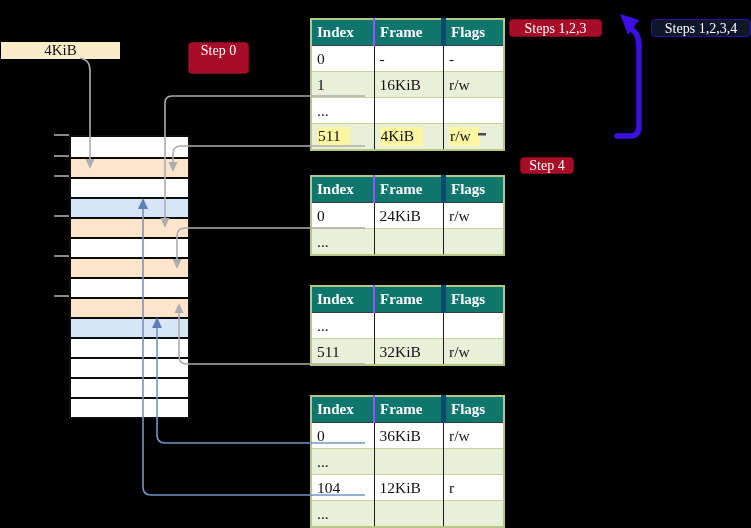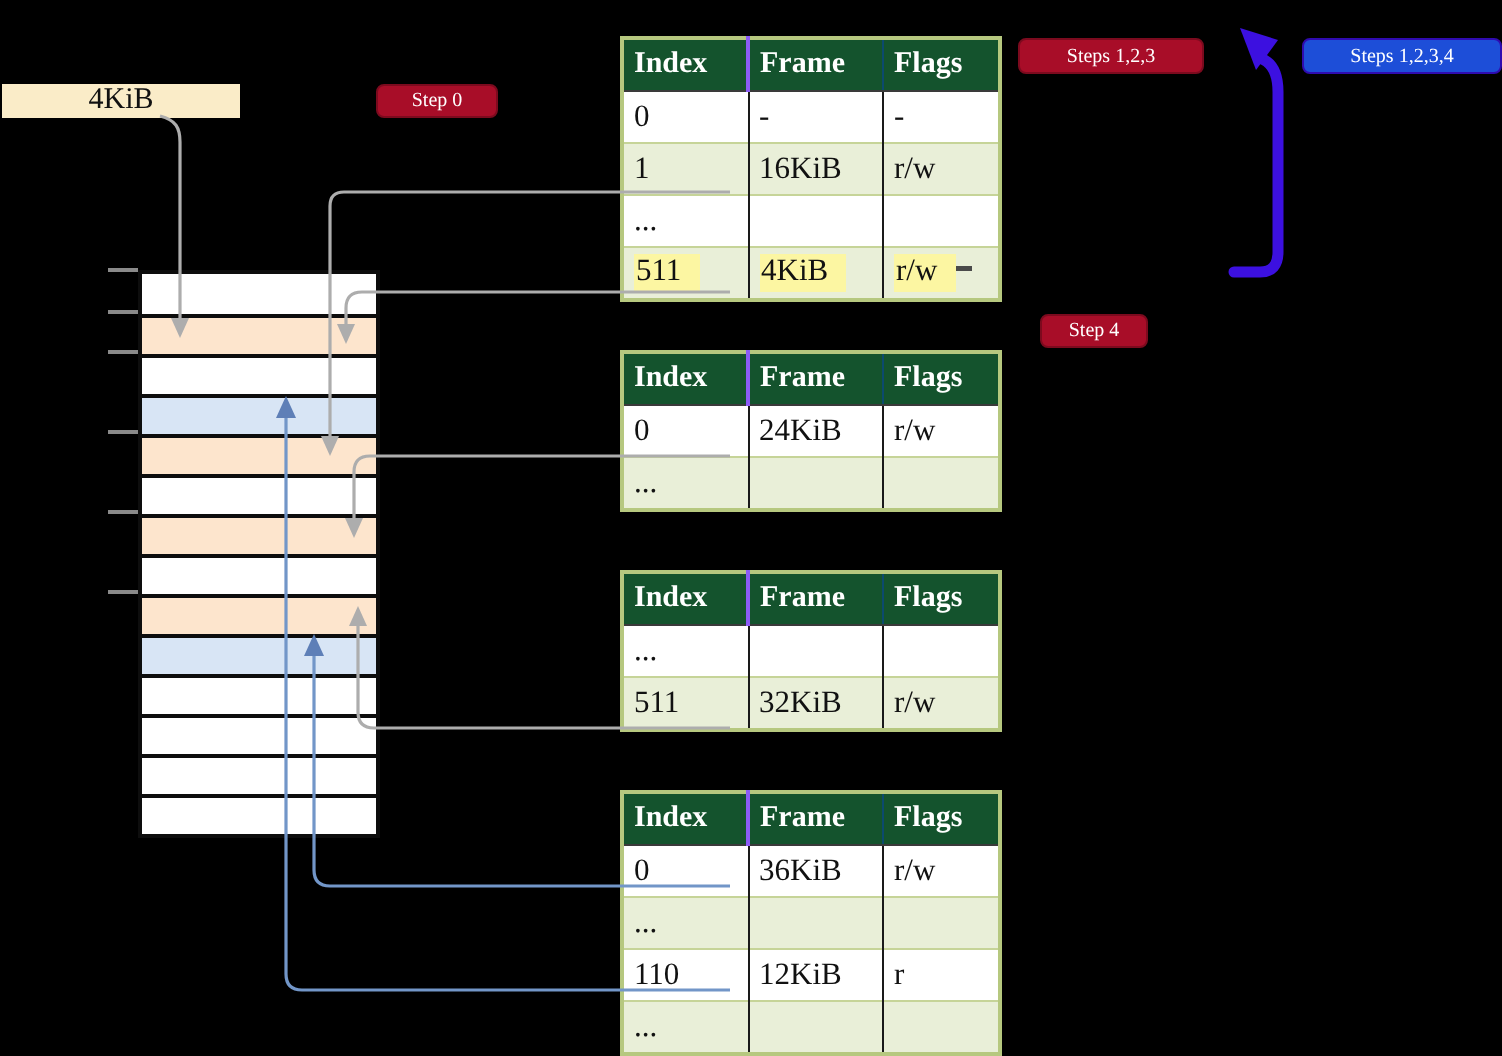--- a/index.html
+++ b/index.html
@@ -1,45 +1,45 @@
 <!DOCTYPE html>
 <html><head>
 <meta charset="utf-8">
 <style>
   html,body{margin:0;padding:0;background:#000;}
   #canvas{position:relative;width:751px;height:528px;background:#000000;overflow:hidden;
           font-family:"Liberation Serif","DejaVu Serif",serif;}
 
   
-  .chip{position:absolute;color:#fff;font-size:10px;text-align:center;
+  .chip{position:absolute;color:#fff;font-size:14px;text-align:center;
         border-radius:4px;box-sizing:border-box;}
   .chip.red{background:#a80d28;border:1px solid #7c0a1e;}
-  .chip.blue{background:#1d4ed8;border:1px solid #2f0bb0;}
+  .chip.blue{background:#0f172a;border:1px solid #2f0bb0;}
   #label-4kib{position:absolute;left:1px;top:42px;width:119px;height:17px;line-height:17px;
         background:#faecc8;color:#111;font-size:15px;text-align:center;}
-  #badge-step0{left:188px;top:42px;width:61px;height:17px;line-height:16px;}
+  #badge-step0{left:188px;top:42px;width:61px;height:32px;line-height:16px;}
   #badge-steps123{left:509px;top:19px;width:93px;height:18px;line-height:17px;}
   #badge-steps1234{left:651px;top:19px;width:100px;height:18px;line-height:17px;}
   #badge-step4{left:520px;top:157px;width:54px;height:17px;line-height:16px;}
 
   
   #memory{position:absolute;left:69px;top:135px;width:121px;height:284px;
           border:2px solid #0d0d0d;box-sizing:border-box;background:#fff;}
   .mrow{position:absolute;left:0;width:100%;height:20px;box-sizing:border-box;
         border-top:2px solid #0d0d0d;}
   .mrow.first{border-top:none;}
   .tick{position:absolute;left:54px;width:15px;height:2px;background:#8a8a8a;}
 
   
   .ptable{position:absolute;left:310px;border-collapse:collapse;table-layout:fixed;
           border:2px solid #b6c87f;background:#fff;}
-  .ptable th{width:56px;background:#14532d;color:#fff;font-weight:bold;font-size:15px;
+  .ptable th{width:56px;background:#0f766e;color:#fff;font-weight:bold;font-size:15px;
              text-align:left;padding:0 0 0 5px;height:25px;border-bottom:1px solid #3a3a3a;}
   .ptable th.c2{width:61px;border-left:2px solid #8b5cf6;}
-  .ptable th.c3{width:52px;border-left:1px solid #0c4a6e;}
+  .ptable th.c3{width:52px;border-left:5px solid #0c4a6e;}
   .ptable td{font-size:15.5px;color:#111;height:25px;padding:0 0 0 5px;
              border-top:1px solid #c6d498;}
   .ptable td.c2,.ptable td.c3{border-left:1px solid #1a1a1a;}
   .ptable tr.alt td{background:#e9efd8;}
   .hl{background:#fcf6a2;display:inline-block;padding:0 9px 1px 1px;}
 
   #table1{top:18px;}  #table2{top:175px;}  #table3{top:285px;}  #table4{top:395px;}
 
   
   #overlay{position:absolute;left:0;top:0;width:751px;height:528px;z-index:10;
@@ -161,21 +161,21 @@
       <td>0</td>
       <td class="c2">36KiB</td>
       <td class="c3">r/w</td>
     </tr>
     <tr class="alt">
       <td>...</td>
       <td class="c2"></td>
       <td class="c3"></td>
     </tr>
     <tr>
-      <td>110</td>
+      <td>104</td>
       <td class="c2">12KiB</td>
       <td class="c3">r</td>
     </tr>
     <tr class="alt">
       <td>...</td>
       <td class="c2"></td>
       <td class="c3"></td>
     </tr>
   </tbody>
     </table>

